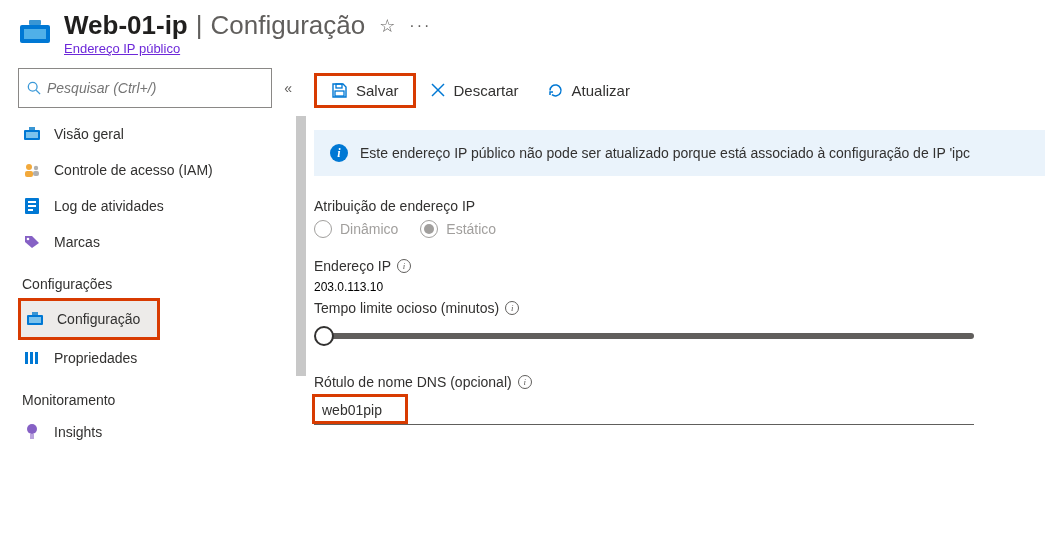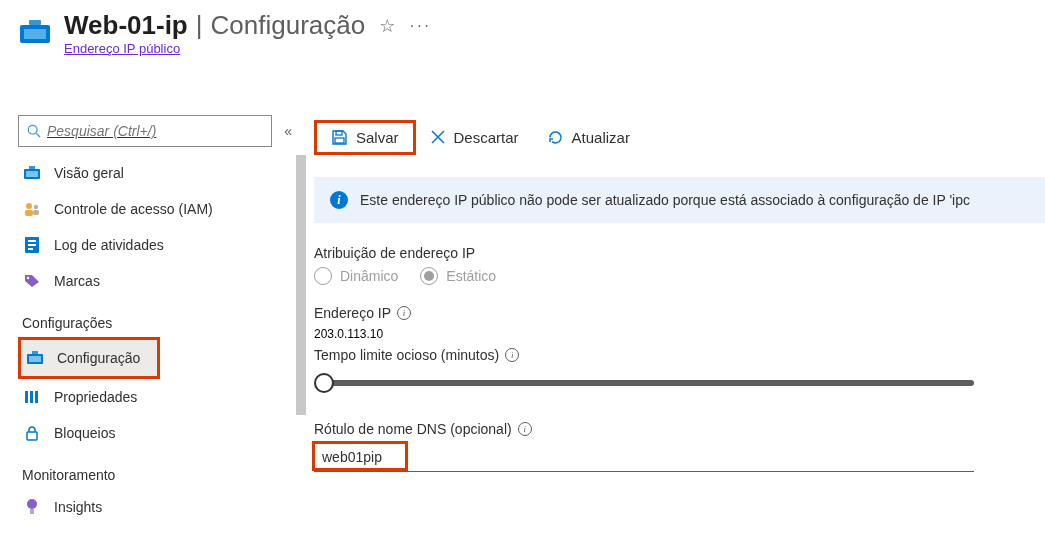--- a/index.html
+++ b/index.html
@@ -1,34 +1,34 @@
 <!DOCTYPE html>
 <html><head>
 <meta charset="utf-8">
 <style>
 * { box-sizing: border-box; margin: 0; padding: 0; }
 body { font-family: "Segoe UI", Arial, sans-serif; font-size: 14px; color: #323130; background: #fff; width: 1045px; height: 544px; overflow: hidden; }
-.page { display: flex; flex-direction: column; height: 100%; gap: 47px; }
+.page { display: flex; flex-direction: column; height: 100%; }
 
 .header { display: flex; align-items: flex-start; padding: 10px 18px 6px 18px; }
 .header-icon { width: 34px; height: 34px; margin-right: 12px; margin-top: 4px; display:flex; align-items:center; justify-content:center;}
 .title-block { display: flex; flex-direction: column; }
 .title-row { display:flex; align-items:center; }
 .title-main { font-size: 26px; font-weight: 600; color:#201f1e;}
 .title-sep { font-size: 26px; color: #605e5c; margin: 0 8px; font-weight:300;}
 .title-sub { font-size: 26px; color: #605e5c; font-weight: 400;}
 .star { margin-left: 14px; font-size: 18px; color:#605e5c; cursor:pointer;}
 .more { margin-left: 14px; font-size: 16px; color:#605e5c; cursor:pointer; letter-spacing:2px;}
 .subtitle { font-size: 13px; color: #6d28d9; margin-top: 0px; text-decoration: underline;}
 
 .content { display: flex; flex: 1; overflow:hidden;}
 
 .sidebar { width: 310px; display:flex; flex-direction:column; padding: 6px 0 0 18px; position:relative;}
 .search-row { display:flex; align-items:center; margin-bottom:8px; padding-right:18px;}
-.search-box { flex:1; display:flex; align-items:center; border:1px solid #8a8886; height:32px; padding:0 8px;text-decoration:underline;}
+.search-box { flex:1; display:flex; align-items:center; border:1px solid #8a8886; height:40px; padding:0 8px;}
 .search-box svg { flex-shrink:0;}
 .search-box input { border:none; outline:none; flex:1; margin-left:6px; font-size:14px; font-style:italic; color:#605e5c; background:transparent;}
 .collapse { margin-left:12px; color:#605e5c; font-size:14px; cursor:pointer;}
 
 .nav-scroll { position:relative; flex:1; overflow:hidden;}
 .scrollbar-thumb { position:absolute; right:4px; top:0; width:10px; height:260px; background:#c8c8c8; border-radius:0;}
 
 .nav-item { display:flex; align-items:center; height:36px; padding-left:4px; cursor:pointer; position:relative;}
 .nav-item.selected { background:#edebe9;}
 .nav-item .nicon { width:20px; display:flex; justify-content:center; margin-right:12px;}
@@ -157,29 +157,20 @@
         </div>
         <div class="nav-item">
           <span class="nicon">
               <svg width="14" height="14">
                 <rect x="0" y="1" width="3" height="12" fill="#0078d4"></rect>
                 <rect x="5" y="1" width="3" height="12" fill="#0078d4"></rect>
                 <rect x="10" y="1" width="3" height="12" fill="#0078d4"></rect>
               </svg>
             </span>
           <span class="nav-label">Propriedades</span>
-        </div>
-        <div class="nav-item">
-          <span class="nicon">
-              <svg width="14" height="15">
-                <rect x="2" y="6" width="10" height="8" rx="1" stroke="#0078d4" stroke-width="1.5" fill="none"></rect>
-                <path d="M4 6 V4 a3 3 0 0 1 6 0 V6" stroke="#0078d4" stroke-width="1.5" fill="none"></path>
-              </svg>
-            </span>
-          <span class="nav-label">Bloqueios</span>
         </div>
 
         <div class="group-header">Monitoramento</div>
         <div class="nav-item">
           <span class="nicon">
               <svg width="12" height="16">
                 <ellipse cx="6" cy="5" rx="5" ry="5" fill="#8661c5"></ellipse>
                 <rect x="4" y="10" width="4" height="5" fill="#b9a3dd"></rect>
               </svg>
             </span>

